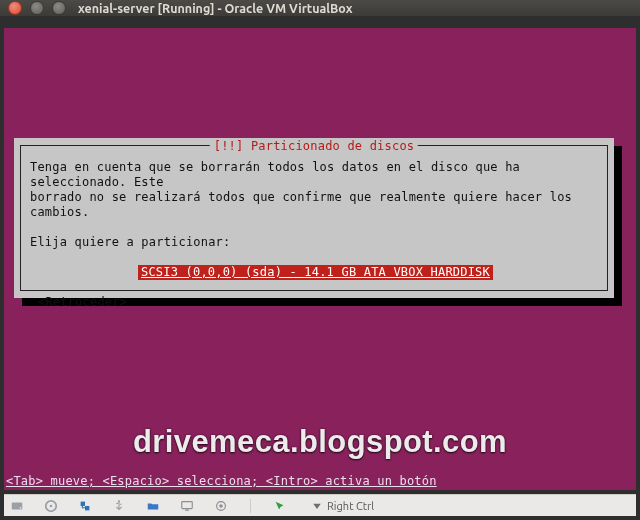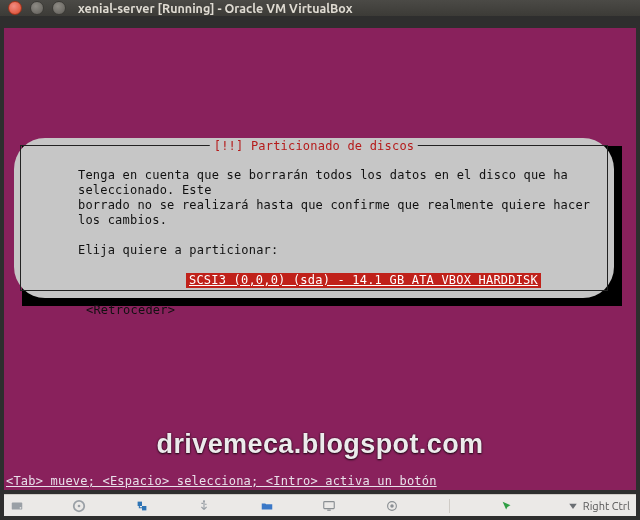--- a/index.html
+++ b/index.html
@@ -36,21 +36,20 @@
     position: absolute;
     left: 4px; top: 28px;
     width: 632px; height: 462px;
     background: #89215c;
   }
   .mono {
     font-family: "DejaVu Sans Mono", "Liberation Mono", monospace;
     font-size: 12px;
     line-height: 15px;
     letter-spacing: 0.2px;
-    border-radius: 31px;
   }
   .dialog-shadow {
     position: absolute;
     left: 18px; top: 118px;
     width: 600px; height: 160px;
     background: #000;
   }
   .dialog {
     position: absolute;
     left: 10px; top: 110px;
@@ -68,23 +67,22 @@
     top: 0; left: 50%;
     transform: translateX(-50%);
     background: #c6c6c6;
     padding: 0 4px;
     color: #b51b1b;
     font-weight: normal;
     top: 1px;
   }
   .dialog-body {
     position: absolute;
-    left: 16px; right: 16px; top: 30px;
+    left: 16px; right: 16px; top: 22px;
     color: #111;
-    margin-left: 48px;
   }
   .sel {
     background: #c0211a;
     color: #fff;
     padding: 0 3px;
     display: inline-block;
     margin-left: 108px;
     text-decoration: underline;
   }
   .back {
@@ -97,36 +95,36 @@
     color: #e9e0ea;
     padding-left: 2px;
     padding-bottom: 1px;
     text-decoration: underline;
   }
   .watermark {
     position: absolute;
     left: 50%; transform: translateX(-50%);
     bottom: 30px;
     font-family: Arial, sans-serif;
-    font-size: 27px;
+    font-size: 31px;
     font-weight: bold;
     color: rgba(255,255,255,0.92);
     text-shadow: 0 1px 2px rgba(0,0,0,0.75), 0 0 2px rgba(0,0,0,0.6);
     white-space: nowrap;
     letter-spacing: 0.4px;
   }
   .statusbar {
     position: absolute;
     left: 4px; bottom: 4px;
     width: 632px; height: 22px;
     background: #ebe9e7;
     border-top: 1px solid #cfcbc6;
     display: flex;
     align-items: center;
-    justify-content: space-between;
+    justify-content: flex-start;
     gap: 20px;
     padding: 0 6px;
   }
   .status-ico {
     width: 14px; height: 14px;
     display: inline-flex; align-items:center; justify-content:center;
     color: #5f6b72;
   }
   .status-ico.on { color: #2e74b5; }
   .status-ico.folder { color: #3a78c7; }
@@ -151,21 +149,21 @@
 
 <div class="guest">
 
   <div class="dialog-shadow"></div>
 
   <div class="dialog mono">
     <div class="dialog-border"></div>
     <span class="dialog-title">[!!] Particionado de discos</span>
     <div class="dialog-body">
       <div>Tenga en cuenta que se borrarán todos los datos en el disco que ha seleccionado. Este</div>
-      <div>borrado no se realizará hasta que confirme que realmente quiere hacer los cambios.</div>
+      <div>borrado no se realizará todos que confirme que realmente quiere hacer los cambios.</div>
       <div style="height:15px"></div>
       <div>Elija quiere a particionar:</div>
       <div style="height:15px"></div>
       <div><span class="sel">SCSI3 (0,0,0) (sda) - 14.1 GB ATA VBOX HARDDISK</span></div>
       <div style="height:15px"></div>
       <div class="back">&lt;Retroceder&gt;</div>
     </div>
   </div>
 
   <div class="helpbar mono">&lt;Tab&gt; mueve; &lt;Espacio&gt; selecciona; &lt;Intro&gt; activa un botón</div>

